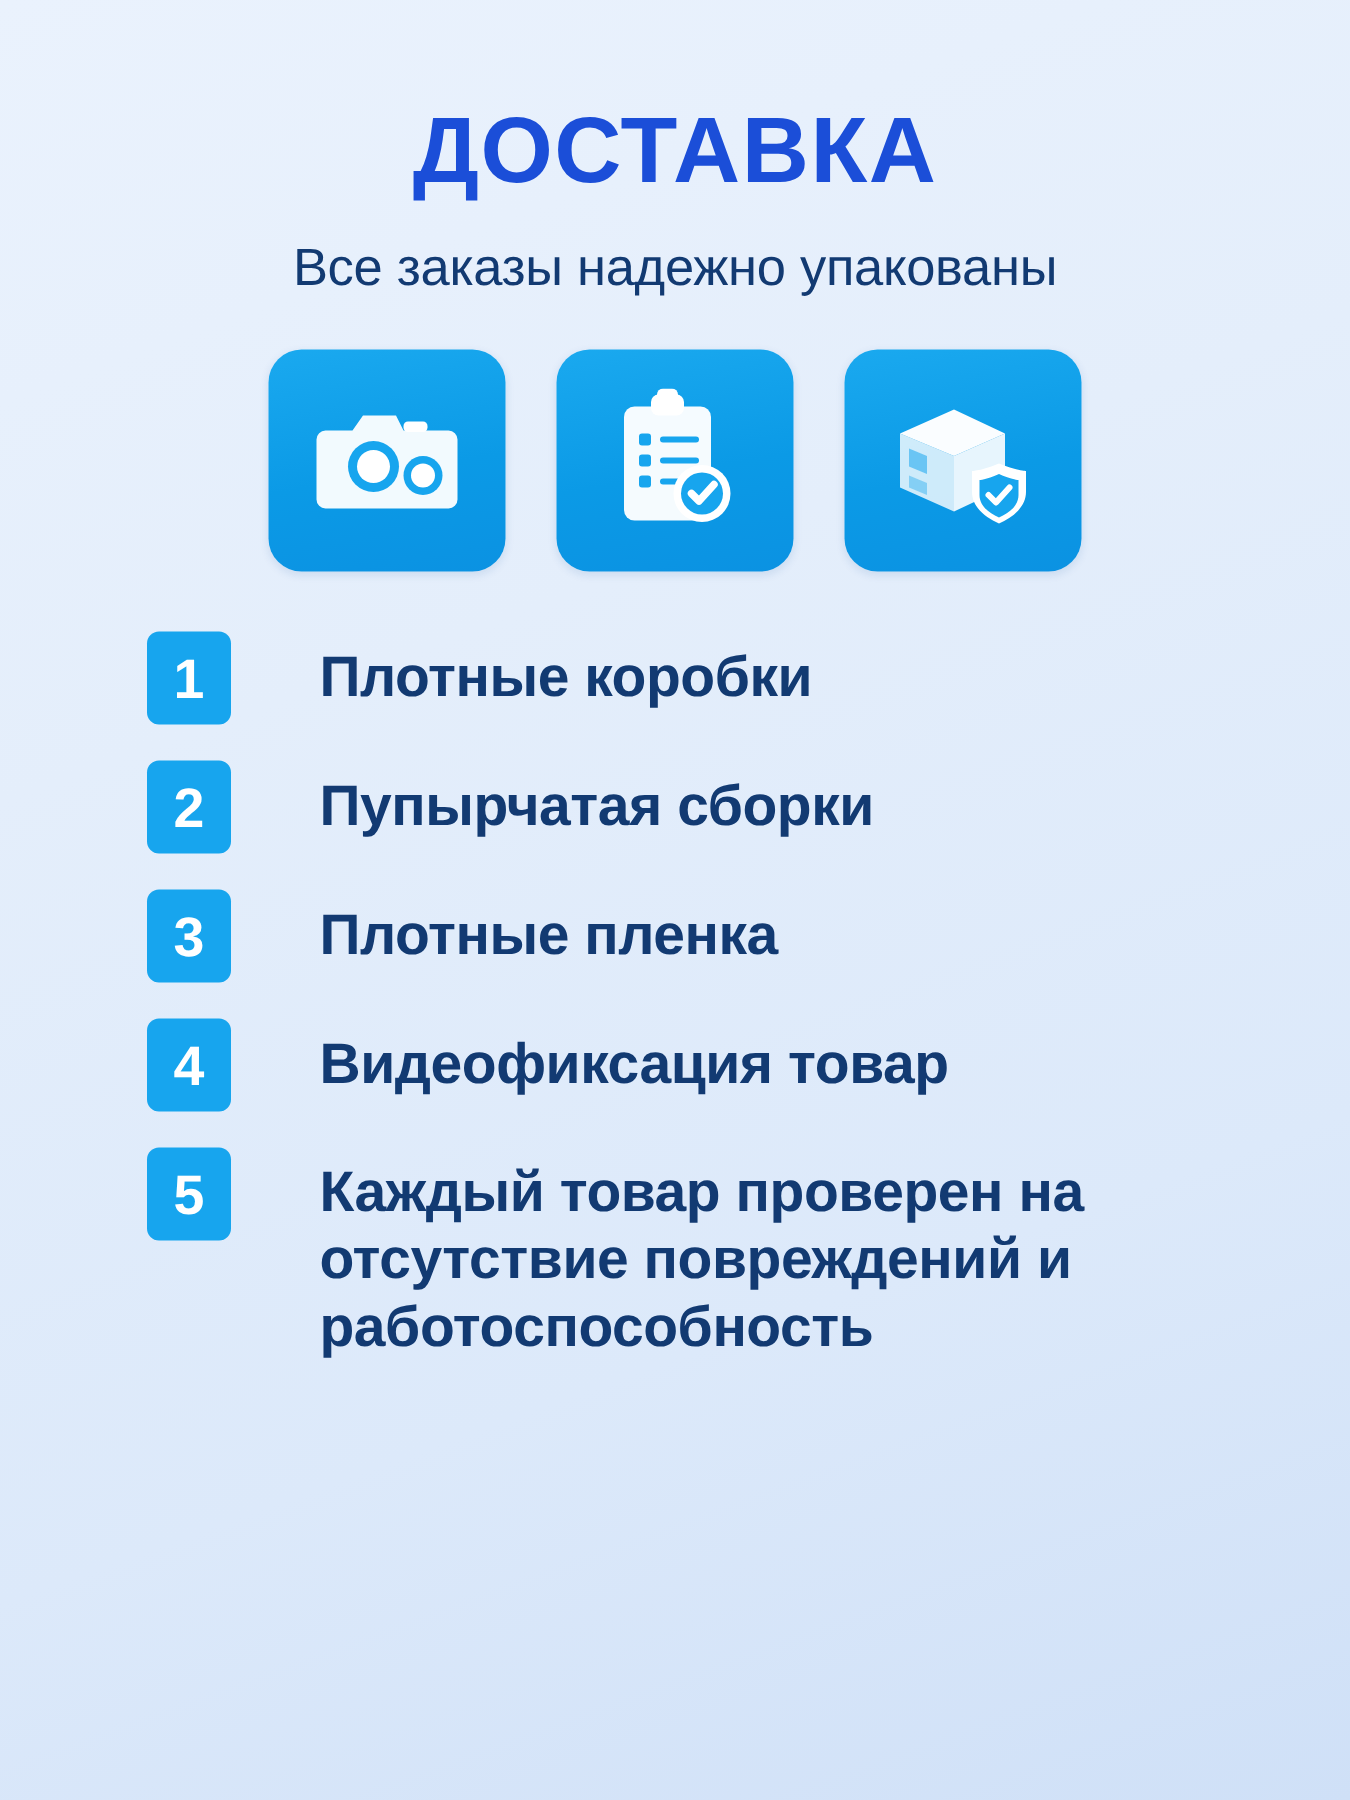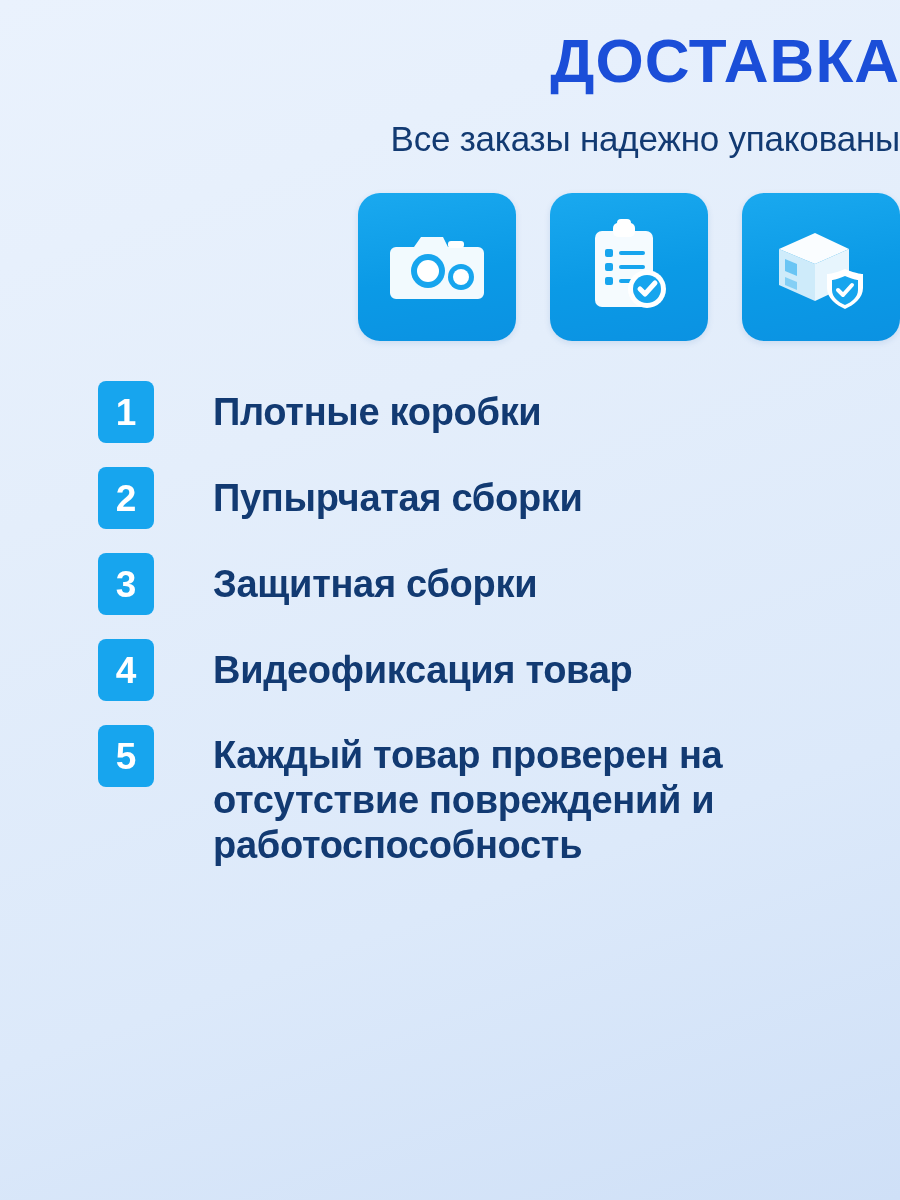--- a/index.html
+++ b/index.html
@@ -14,22 +14,22 @@
     overflow: hidden;
     position: relative;
   }
 
   .page {
     width: 900px;
     height: 1200px;
     box-sizing: border-box;
     display: flex;
     flex-direction: column;
-    align-items: flex-end;
-    padding-top: 28px;
+    align-items: center;
+    padding-top: 68px;
   }
 
   .title {
     font-size: 62px;
     font-weight: bold;
     letter-spacing: 1px;
     color: #1b4ed8;
     text-align: center;
     line-height: 1.05;
     margin: 0 0 26px 0;
@@ -177,21 +177,21 @@
       <div class="item-label">Плотные коробки</div>
     </div>
 
     <div class="list-item">
       <div class="num-badge">2</div>
       <div class="item-label">Пупырчатая сборки</div>
     </div>
 
     <div class="list-item">
       <div class="num-badge">3</div>
-      <div class="item-label">Защитная сборки</div>
+      <div class="item-label">Плотные пленка</div>
     </div>
 
     <div class="list-item">
       <div class="num-badge">4</div>
       <div class="item-label">Видеофиксация товар</div>
     </div>
 
     <div class="list-item item-last">
       <div class="num-badge">5</div>
       <div class="item-label">Каждый товар проверен на отсутствие повреждений и работоспособность</div>

